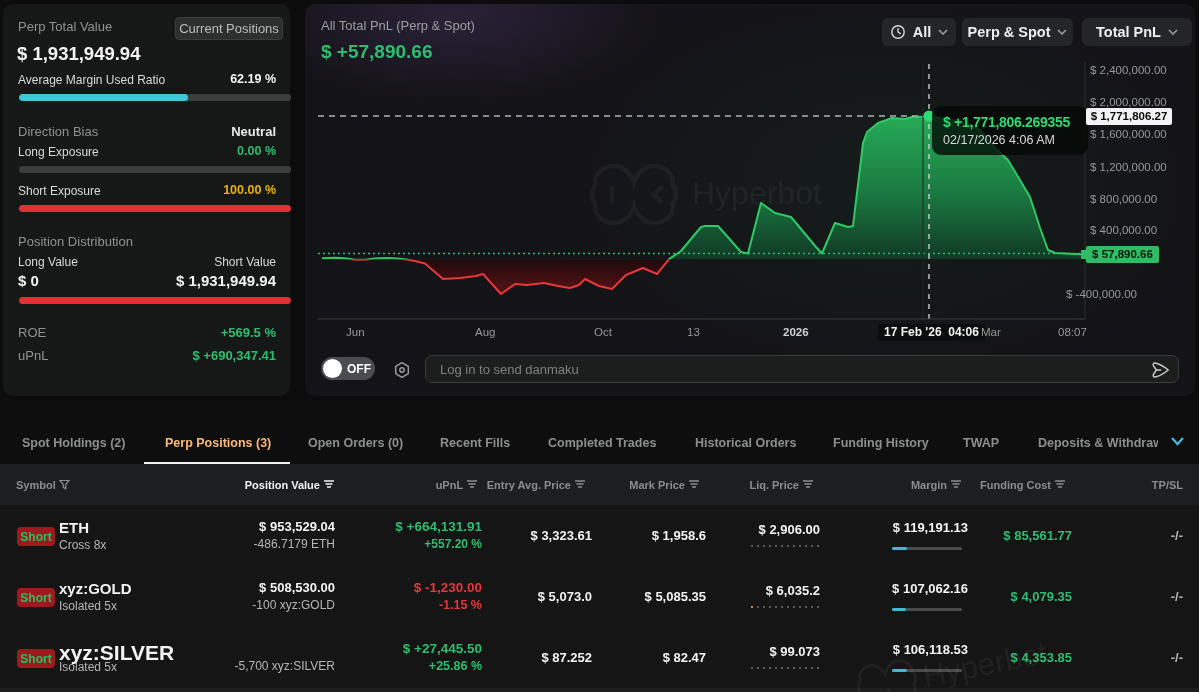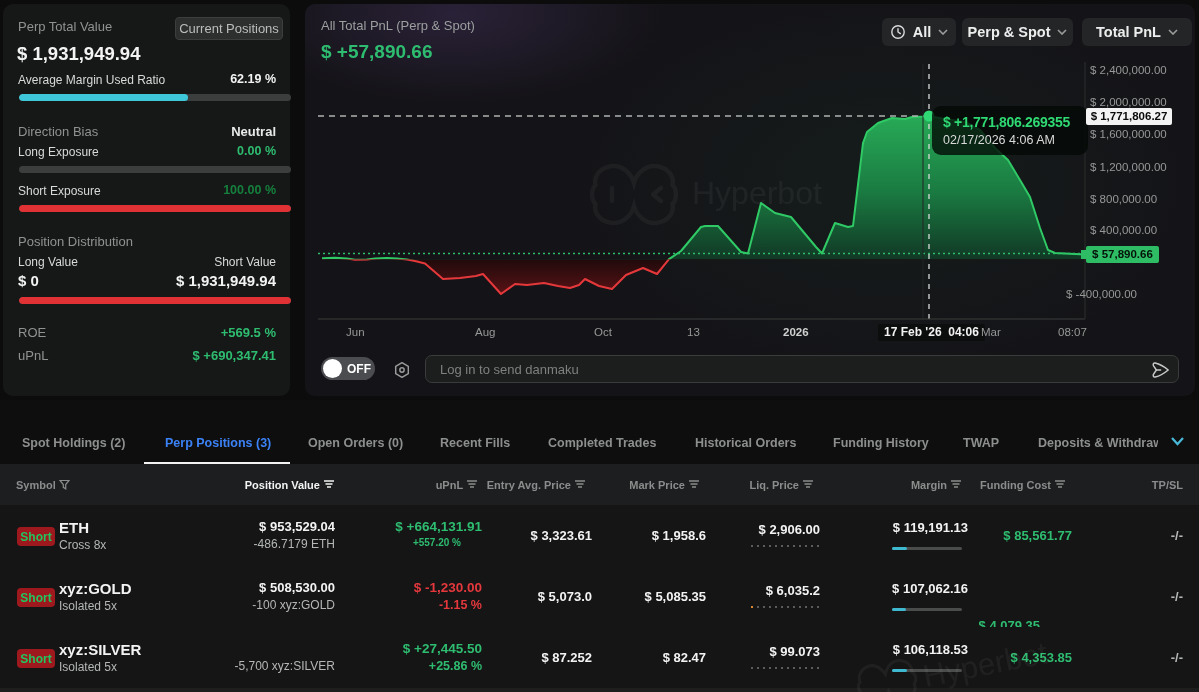--- a/index.html
+++ b/index.html
@@ -3,21 +3,21 @@
 <meta charset="utf-8">
 <style>
   * { margin:0; padding:0; box-sizing:border-box; }
   html,body { width:1199px; height:692px; overflow:hidden; background:#0a0a0b;
     font-family:"Liberation Sans", sans-serif; }
   .abs { position:absolute; }
   #stage { position:relative; width:1199px; height:692px; background:#0c0c0d; }
   .gray { color:#8f9290; }
   .wsub { color:#d7dad8; }
   .green { color:#2ebd70; }
-  .red { color:#15803d; }
+  .red { color:#eab308; }
   .white { color:#f2f3f2; }
   .b { font-weight:bold; }
   .r { text-align:right; }
 
   
   #lpanel { left:3px; top:4px; width:287px; height:392px; background:#161817; border-radius:10px; }
   .bar { position:absolute; left:16px; width:272px; height:7px; border-radius:4px; background:#3b3e3d; overflow:hidden; }
   .bar > div { height:100%; border-radius:4px; }
 
   
@@ -197,21 +197,21 @@
       <div class="abs" style="left:14px; top:6px; font-size:13px; color:#7d807e;">Log in to send danmaku</div>
       <svg class="abs" style="right:6px; top:4px;" width="22" height="20" viewBox="0 0 22 20">
         <path d="M5.2 3.0 C9.6 4.0 14.6 7.0 18.2 10.0 C14.6 13.0 9.6 16.0 5.2 17.0 C3.4 17.3 2.6 15.7 3.7 13.9 L6.4 10.0 L3.7 6.1 C2.6 4.3 3.4 2.7 5.2 3.0 Z" fill="none" stroke="#c8cac9" stroke-width="1.5" stroke-linejoin="round"></path>
         <path d="M6.4 10 L10.6 10" stroke="#c8cac9" stroke-width="1.5" stroke-linecap="round"></path>
       </svg>
     </div>
   </div>
 
   <div id="bottom" class="abs">
     <div class="tab" style="left:22px;">Spot Holdings (2)</div>
-    <div class="tab" style="left:165px; color:#3b82f6;">Perp Positions (3)</div>
+    <div class="tab" style="left:165px; color:#fdba74;">Perp Positions (3)</div>
     <div class="tab" style="left:308px;">Open Orders (0)</div>
     <div class="tab" style="left:440px;">Recent Fills</div>
     <div class="tab" style="left:548px;">Completed Trades</div>
     <div class="tab" style="left:695px;">Historical Orders</div>
     <div class="tab" style="left:833px;">Funding History</div>
     <div class="tab" style="left:963px;">TWAP</div>
     <div class="tab" style="left:1038px; width:120px; overflow:hidden;">Deposits &amp; Withdrawals</div>
     <svg class="abs" style="left:1170px; top:36px;" width="15" height="11" viewBox="0 0 15 11">
         <path d="M2 2 L7.5 8 L13 2" fill="none" stroke="#49b9d9" stroke-width="2.2"></path>
       </svg>
@@ -247,21 +247,21 @@
       <div class="th r" style="left:1083px; width:100px;">TP/SL</div>
     </div>
 
     <div class="row" style="top:105px;">
       <div class="badge" style="top:22px;">Short</div>
       <div class="cell-main" style="left:59px; top:14px; font-size:15px;">ETH</div>
       <div class="cell-sub" style="left:59px; top:33px;">Cross 8x</div>
       <div class="cell-main r" style="left:0; top:14px; width:335px;">$ 953,529.04</div>
       <div class="cell-sub r" style="left:0; top:32px; width:335px;">-486.7179 ETH</div>
       <div class="cell-main r green" style="left:382px; top:14px; width:100px; font-size:13.5px;">$ +664,131.91</div>
-      <div class="cell-sub r green b" style="left:361px; top:32px; width:100px; font-size:10px;">+557.20 %</div>
+      <div class="cell-sub r green b" style="left:382px; top:32px; width:100px; font-size:12px;">+557.20 %</div>
       <div class="mid r" style="left:492px; top:23px; width:100px;">$ 3,323.61</div>
       <div class="mid r" style="left:606px; top:23px; width:100px;">$ 1,958.6</div>
       <div class="mid r" style="left:720px; top:17px; width:100px;">$ 2,906.00</div>
       <div class="dots" style="left:751px; top:40px; width:68px; background:repeating-linear-gradient(90deg,#5a5c5b 0 2px,transparent 2px 6px);"></div>
       <div class="mid r" style="left:868px; top:15px; width:100px;">$ 119,191.13</div>
       <div class="mbar" style="left:892px; top:42px;">
           <div style="width:15px;"></div>
         </div>
       <div class="mid r green" style="left:972px; top:23px; width:100px;">$ 85,561.77</div>
       <div class="mid r" style="left:1083px; top:23px; width:100px; color:#b4b7b5;">-/-</div>
@@ -277,27 +277,27 @@
       <div class="cell-sub r red b" style="left:382px; top:32px; width:100px; font-size:12.5px;">-1.15 %</div>
       <div class="mid r" style="left:492px; top:23px; width:100px;">$ 5,073.0</div>
       <div class="mid r" style="left:606px; top:23px; width:100px;">$ 5,085.35</div>
       <div class="mid r" style="left:720px; top:17px; width:100px;">$ 6,035.2</div>
       <div class="dots" style="left:757px; top:40px; width:62px; background:repeating-linear-gradient(90deg,#5a5c5b 0 2px,transparent 2px 6px);"></div>
       <div class="dots" style="left:751px; top:40px; width:2px; background:#d9882f;"></div>
       <div class="mid r" style="left:868px; top:15px; width:100px;">$ 107,062.16</div>
       <div class="mbar" style="left:892px; top:42px;">
           <div style="width:14px;"></div>
         </div>
-      <div class="mid r green" style="left:940px; top:23px; width:100px;margin-top:29px;">$ 4,079.35</div>
+      <div class="mid r green" style="left:972px; top:23px; width:100px;">$ 4,079.35</div>
       <div class="mid r" style="left:1083px; top:23px; width:100px; color:#b4b7b5;">-/-</div>
     </div>
 
     <div class="row" style="top:227px;">
       <div class="badge" style="top:22px;">Short</div>
-      <div class="cell-main" style="left:59px; top:14px; font-size:15px;">xyz:SILVER</div>
+      <div class="cell-main" style="left:59px; top:14px; font-size:21px;">xyz:SILVER</div>
       <div class="cell-sub" style="left:59px; top:33px;">Isolated 5x</div>
       <div class="cell-sub r" style="left:0; top:32px; width:335px;">-5,700 xyz:SILVER</div>
       <div class="cell-main r green" style="left:382px; top:14px; width:100px; font-size:13.5px;">$ +27,445.50</div>
       <div class="cell-sub r green b" style="left:382px; top:32px; width:100px; font-size:12.5px;">+25.86 %</div>
       <div class="mid r" style="left:492px; top:23px; width:100px;">$ 87.252</div>
       <div class="mid r" style="left:606px; top:23px; width:100px;">$ 82.47</div>
       <div class="mid r" style="left:720px; top:17px; width:100px;">$ 99.073</div>
       <div class="dots" style="left:751px; top:40px; width:68px; background:repeating-linear-gradient(90deg,#5a5c5b 0 2px,transparent 2px 6px);"></div>
       <div class="mid r" style="left:868px; top:15px; width:100px;">$ 106,118.53</div>
       <div class="mbar" style="left:892px; top:42px;">

